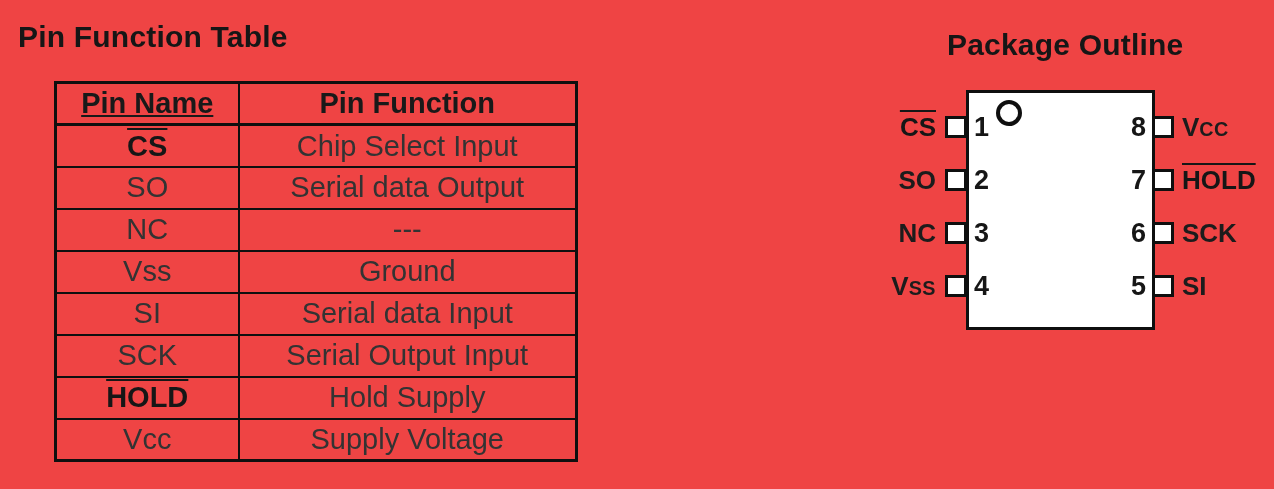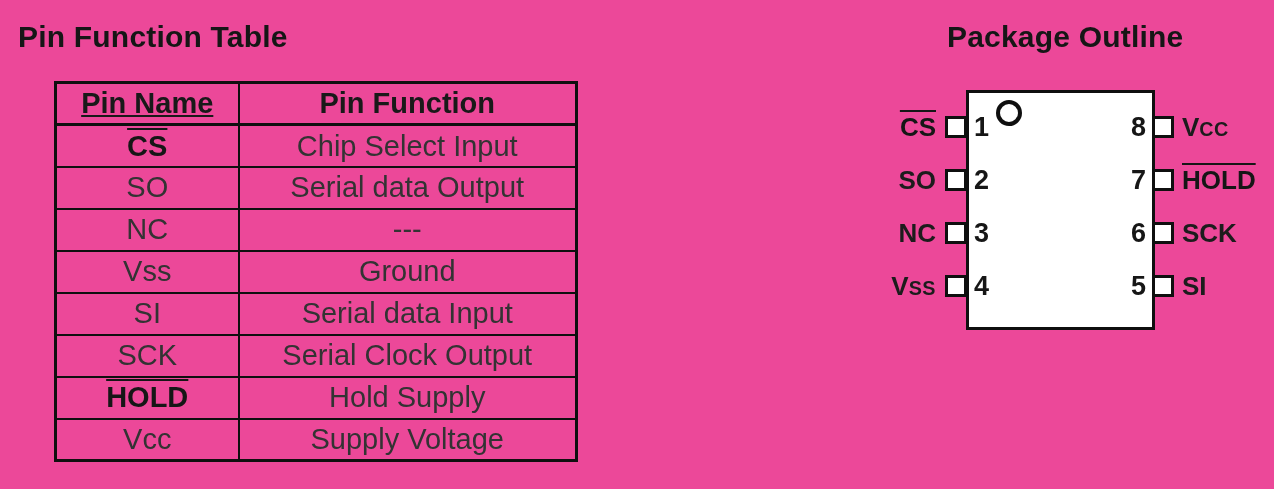--- a/index.html
+++ b/index.html
@@ -5,35 +5,35 @@
   * { margin: 0; padding: 0; box-sizing: border-box; }
   html, body { background: #ffffff; }
   body {
     font-family: "Liberation Sans", "DejaVu Sans", sans-serif;
     color: #1a1a1a;
   }
   .page {
     position: relative;
     width: 1274px;
     height: 489px;
-    background: #ec4899;
+    background: #ef4444;
     overflow: hidden;
   }
 
   
   .section-title {
     position: absolute;
     font-size: 30px;
     font-weight: 700;
     color: #161616;
     letter-spacing: 0.2px;
     white-space: nowrap;
   }
   .title-left { left: 18px; top: 20px; }
-  .title-right { left: 947px; top: 20px; }
+  .title-right { left: 947px; top: 28px; }
 
   table.pin-table {
     position: absolute;
     left: 54px;
     top: 81px;
     width: 521px;
     border-collapse: collapse;
     table-layout: fixed;
   }
   table.pin-table, table.pin-table th, table.pin-table td {
@@ -150,21 +150,21 @@
       <tr>
         <td><span>Vss</span></td>
         <td>Ground</td>
       </tr>
       <tr>
         <td><span>SI</span></td>
         <td>Serial data Input</td>
       </tr>
       <tr>
         <td><span>SCK</span></td>
-        <td>Serial Clock Output</td>
+        <td>Serial Output Input</td>
       </tr>
       <tr>
         <td><span class="ov">HOLD</span></td>
         <td>Hold Supply</td>
       </tr>
       <tr>
         <td><span>Vcc</span></td>
         <td>Supply Voltage</td>
       </tr>
     </tbody>

